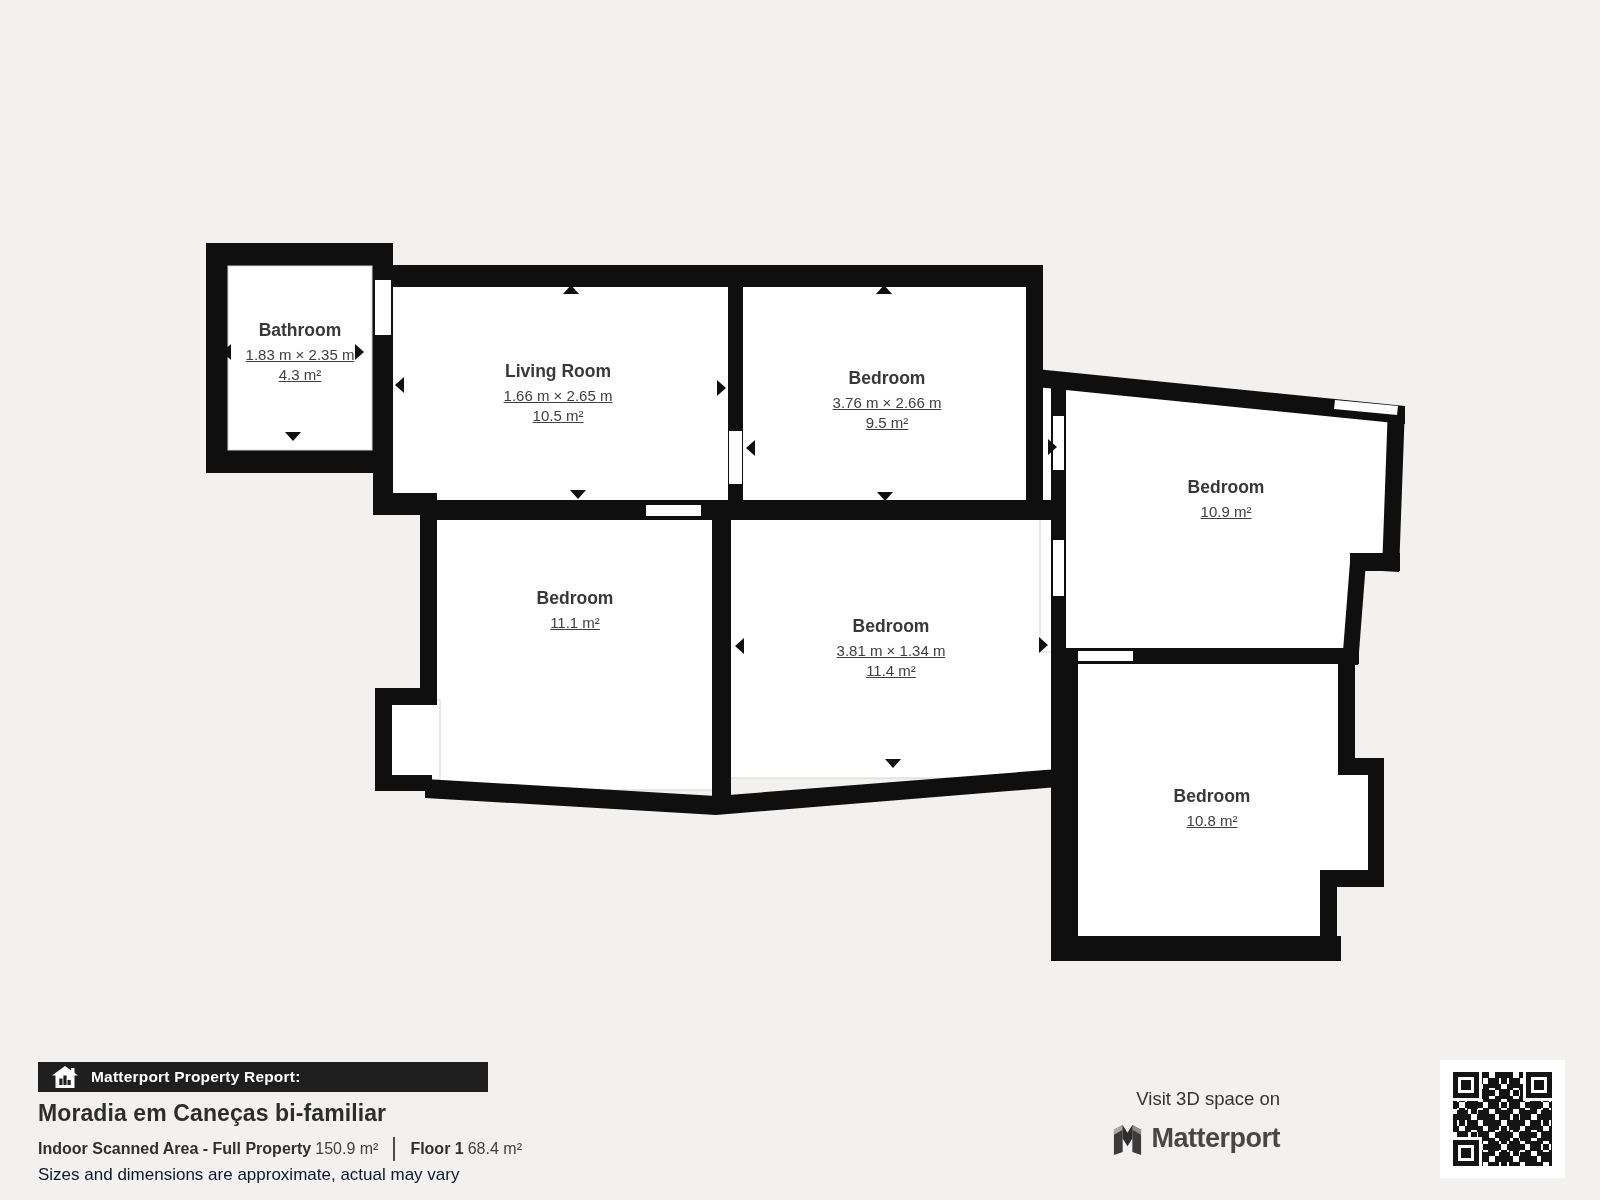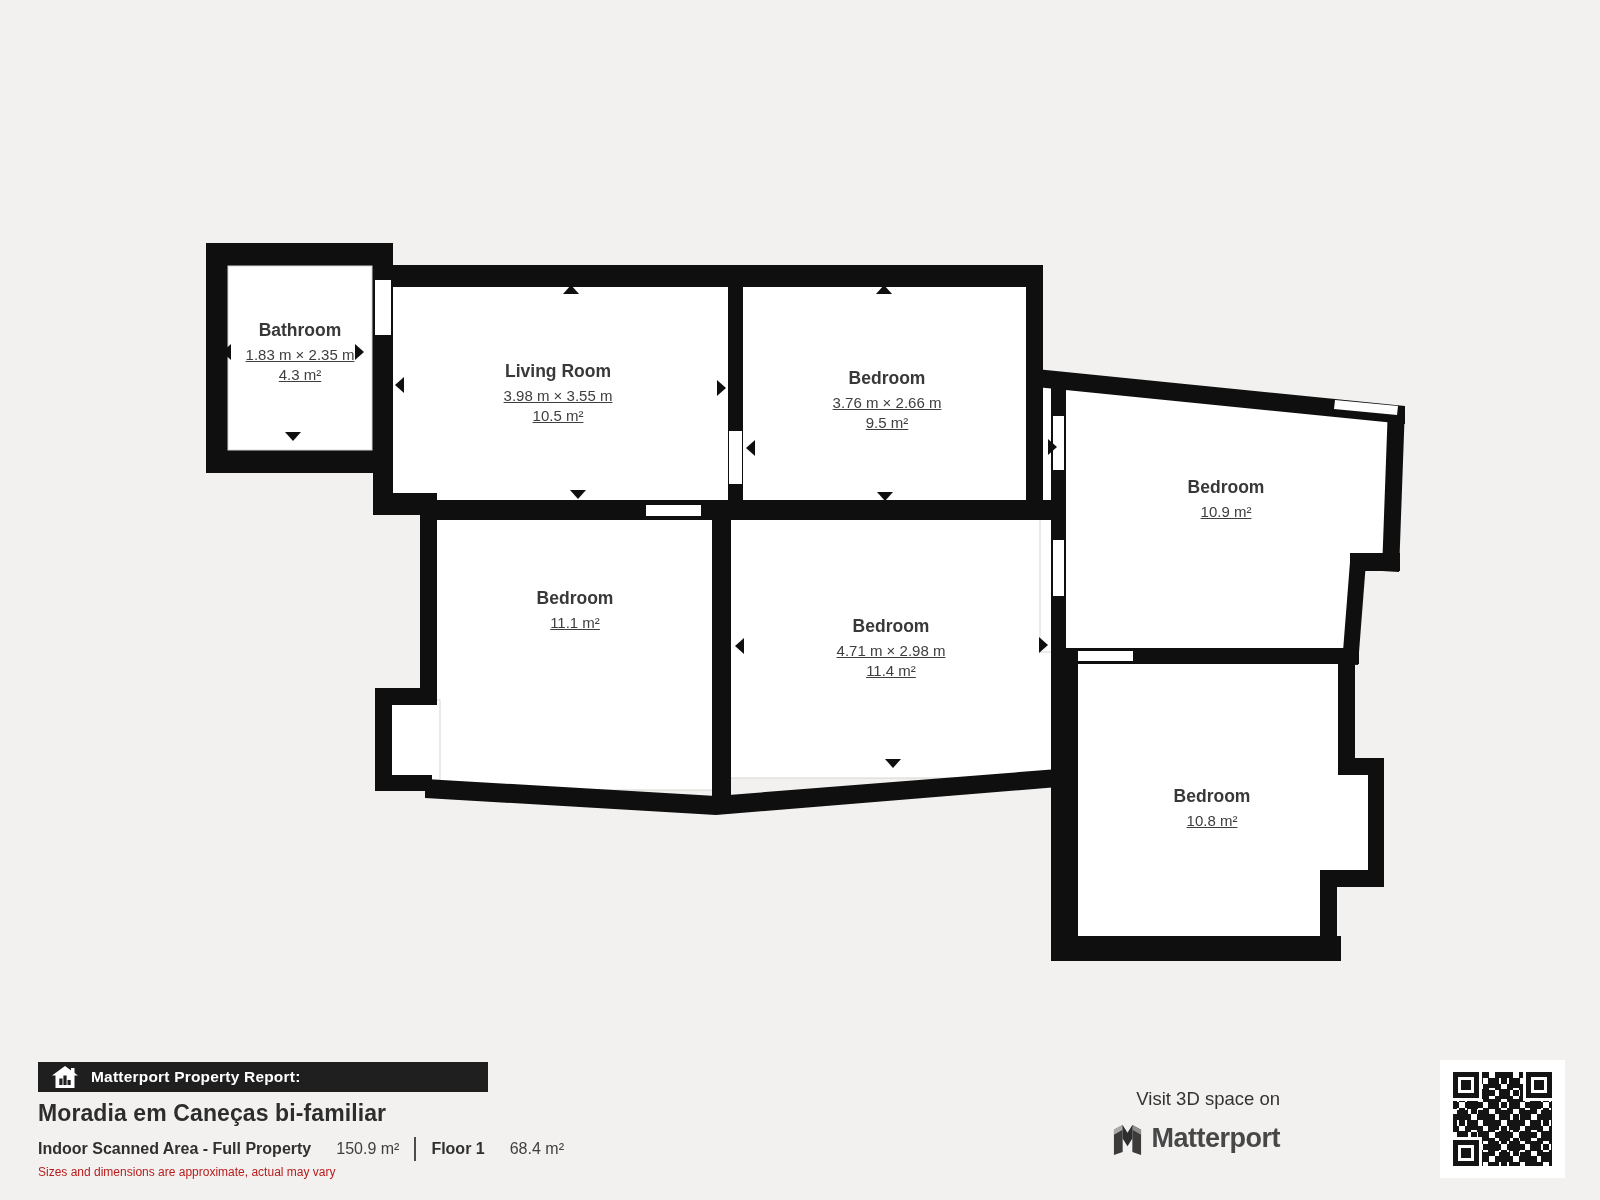--- a/index.html
+++ b/index.html
@@ -29,27 +29,27 @@
   .banner-text{color:#ffffff;font-size:15.5px;font-weight:700;letter-spacing:.2px;}
   .prop-title{
     position:absolute;left:38px;top:1100px;
     font-size:23px;font-weight:700;color:#2d2d2d;letter-spacing:.1px;
   }
   .stats{
     position:absolute;left:38px;top:1137px;font-size:16px;color:#3f3f3f;
     display:flex;align-items:center;
   }
   .stat-label{font-weight:700;color:#2f2f2f;}
-  .stat-value{margin-left:25px;color:#3f3f3f;}
+  .stat-value{margin-left:4px;color:#3f3f3f;}
   .stat-sep{
     display:inline-block;width:2px;height:24px;background:#4c4c4c;
     margin:0 15px;
   }
   .disclaimer{
-    position:absolute;left:38px;top:1165px;font-size:12px;color:#b91c1c;
+    position:absolute;left:38px;top:1165px;font-size:17px;color:#0f172a;
   }
 
   
   .cta{
     position:absolute;right:180px;top:1088px;text-align:right;z-index:6;
   }
   .cta-line{font-size:18.5px;color:#333333;}
   .logo-row{display:flex;align-items:center;justify-content:flex-end;gap:9px;margin-top:12px;}
   .wordmark{font-size:27px;font-weight:700;color:#474747;letter-spacing:-.5px;}
 
@@ -161,21 +161,21 @@
   </svg>
 
   <div class="room-label" style="left:300px;top:320px">
     <div class="room-name">Bathroom</div>
     <div class="room-dims">1.83 m × 2.35 m</div>
     <div class="room-area">4.3 m²</div>
   </div>
 
   <div class="room-label" style="left:558px;top:361px">
     <div class="room-name">Living Room</div>
-    <div class="room-dims">3.98 m × 3.55 m</div>
+    <div class="room-dims">1.66 m × 2.65 m</div>
     <div class="room-area">10.5 m²</div>
   </div>
 
   <div class="room-label" style="left:887px;top:368px">
     <div class="room-name">Bedroom</div>
     <div class="room-dims">3.76 m × 2.66 m</div>
     <div class="room-area">9.5 m²</div>
   </div>
 
   <div class="room-label" style="left:1226px;top:477px">
@@ -185,21 +185,21 @@
   </div>
 
   <div class="room-label" style="left:575px;top:588px">
     <div class="room-name">Bedroom</div>
     <div class="room-dims"></div>
     <div class="room-area">11.1 m²</div>
   </div>
 
   <div class="room-label" style="left:891px;top:616px">
     <div class="room-name">Bedroom</div>
-    <div class="room-dims">4.71 m × 2.98 m</div>
+    <div class="room-dims">3.81 m × 1.34 m</div>
     <div class="room-area">11.4 m²</div>
   </div>
 
   <div class="room-label" style="left:1212px;top:786px">
     <div class="room-name">Bedroom</div>
     <div class="room-dims"></div>
     <div class="room-area">10.8 m²</div>
   </div>
 
   <div class="banner">

